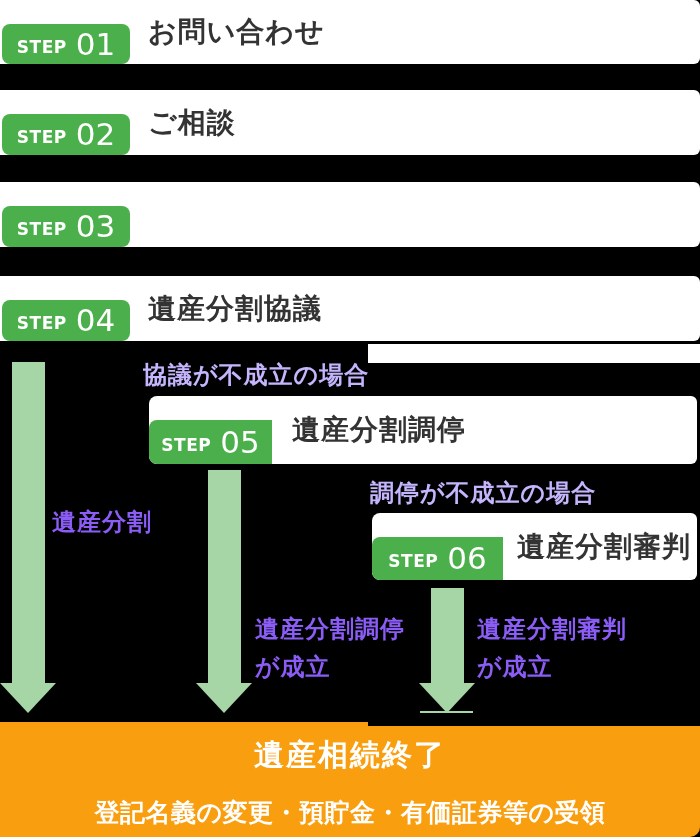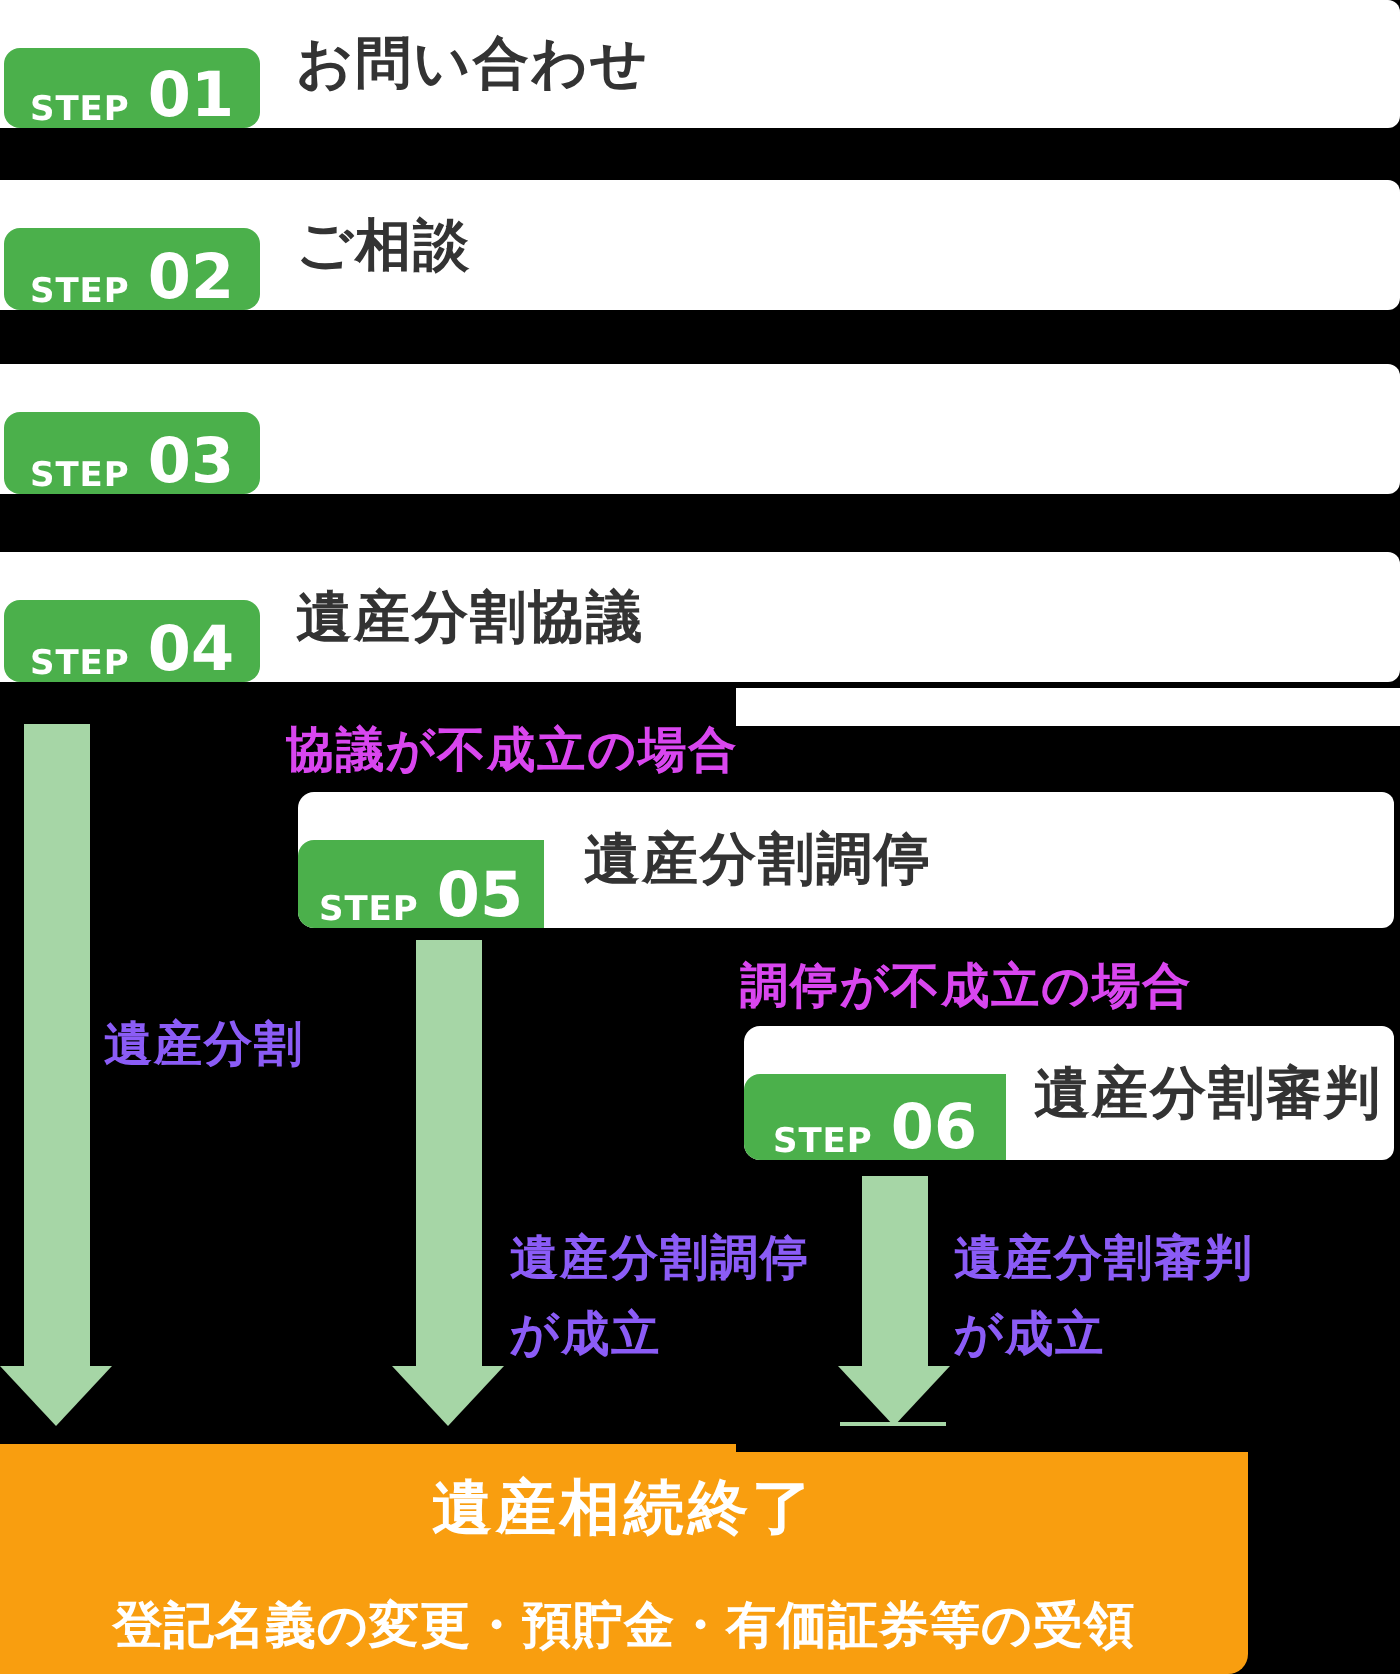--- a/index.html
+++ b/index.html
@@ -9,49 +9,49 @@
     font-family:"DejaVu Sans","Liberation Sans",sans-serif;
   }
   .row{
     position:absolute;background:#fff;border-radius:0 6px 6px 0;
   }
   .row.branch{border-radius:8px 6px 6px 8px;}
   .badge{
     position:absolute;left:2px;top:0;bottom:0;
     background:var(--green,#4BB04B);
     border-radius:8px;
-    display:flex;align-items:flex-end;justify-content:center;gap:9px;
+    display:flex;align-items:center;justify-content:center;gap:9px;
     color:#fff;
     margin-top:24px;
   }
   .row.branch .badge{left:0;border-radius:8px 0 0 8px;}
   .step-word{font-size:17px;font-weight:bold;letter-spacing:.5px;line-height:1;padding-top:6px;}
-  .step-num{font-size:31px;font-weight:bold;line-height:1;}
+  .step-num{font-size:31px;font-weight:normal;line-height:1;}
   .row-title{
     position:absolute;top:0;bottom:0;display:flex;align-items:center;
     font-size:28px;font-weight:bold;color:#333;letter-spacing:1px;white-space:nowrap;
   }
   .branch-note{
-    position:absolute;font-size:24px;font-weight:bold;color:#d946ef;
+    position:absolute;font-size:24px;font-weight:bold;color:#c4b5fd;
     letter-spacing:1px;white-space:nowrap;line-height:1.2;
   }
   .arrow-shaft{position:absolute;width:33px;background:var(--light-green,#A6D6A6);}
   .arrow-head{
     position:absolute;width:0;height:0;
     border-left:28px solid transparent;border-right:28px solid transparent;
     border-top:30px solid var(--light-green,#A6D6A6);
   }
   .arrow-label{
     position:absolute;font-size:24px;font-weight:bold;color:#8b5cf6;
     letter-spacing:1px;line-height:38px;white-space:nowrap;
   }
   .white-patch{position:absolute;background:#fff;}
   .thin-line{position:absolute;height:2px;background:var(--light-green,#A6D6A6);}
   .result-box{
-    position:absolute;left:0;top:722px;width:624px;height:115px;
+    position:absolute;left:0;top:722px;width:700px;height:115px;
     background:var(--orange,#F99E0F);
     border-radius:0 0 10px 0;
     display:flex;flex-direction:column;align-items:center;
     color:#fff;text-align:center;
   }
   .result-title{margin-top:16px;font-size:30px;font-weight:bold;letter-spacing:2px;line-height:1.1;}
   .result-subtitle{margin-top:28px;font-size:25px;font-weight:bold;letter-spacing:.5px;line-height:1.1;}
   .orange-notch{position:absolute;left:368px;top:722px;width:332px;height:4px;background:#000;}
 </style>
 </head>

